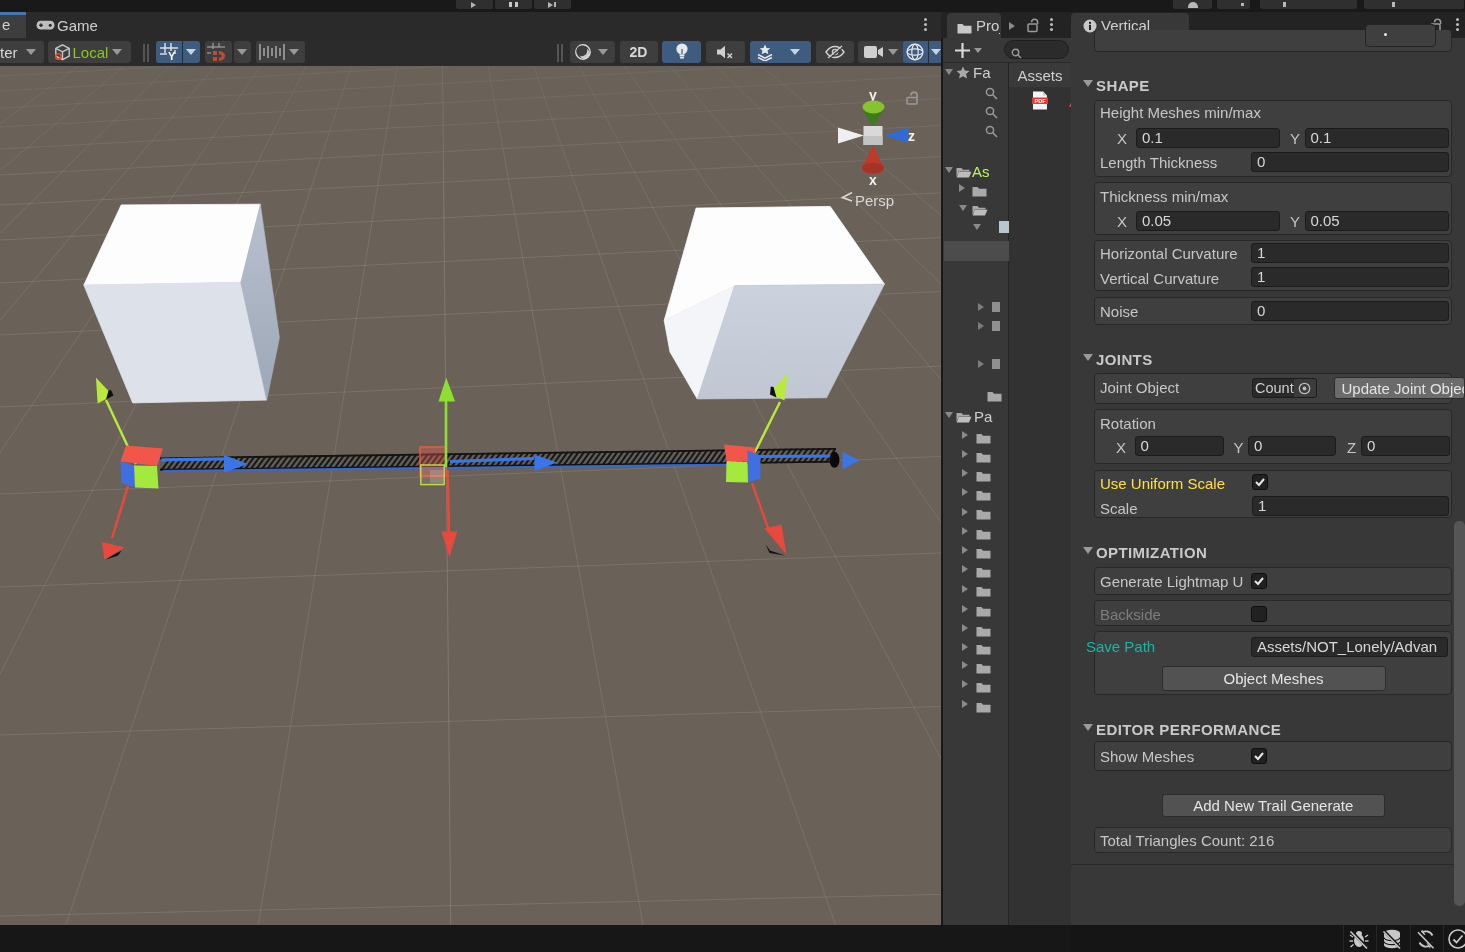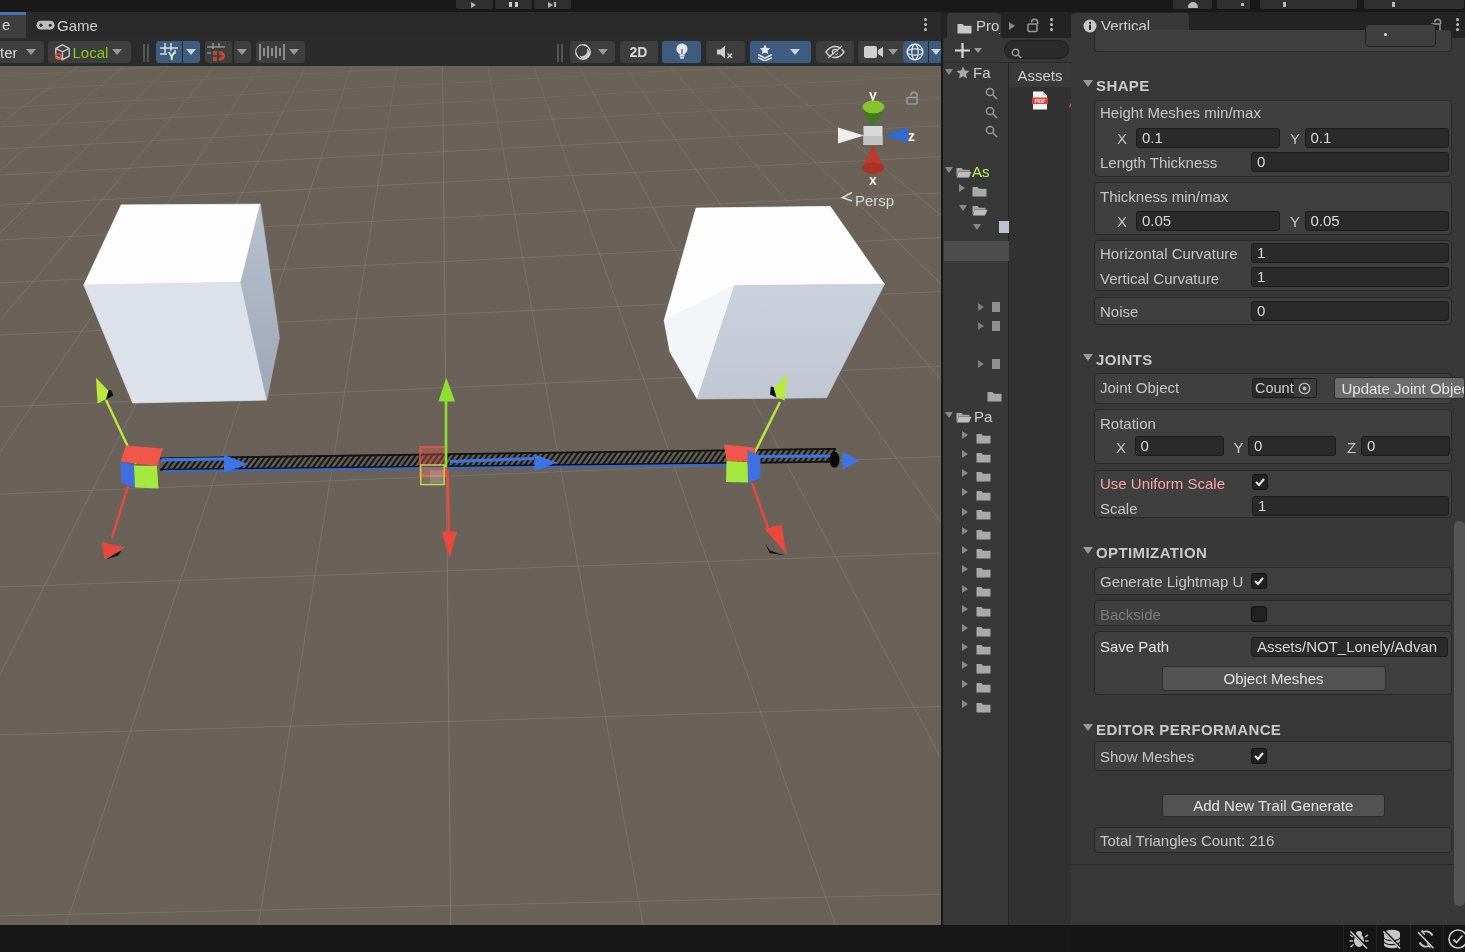--- a/index.html
+++ b/index.html
@@ -631,42 +631,42 @@
 <div class="btn" style="left:262.5px;top:377px;width:131.5px;height:21.5px;background:#6b6b6b;line-height:21px;text-align:left;padding-left:7px;white-space:nowrap;overflow:hidden">Update Joint Object</div>
 <div class="box" style="left:22.5px;top:409px;height:55px"></div>
 <div class="abs lbl" style="left:29px;top:414.5px;color:#c6c6c6">Rotation</div>
 <div class="abs lbl" style="left:45px;top:438.5px;color:#c6c6c6">X</div>
 <div class="fld" style="left:63.5px;top:436px;width:89px">0</div>
 <div class="abs lbl" style="left:162.5px;top:438.5px;color:#c6c6c6">Y</div>
 <div class="fld" style="left:177px;top:436px;width:88px">0</div>
 <div class="abs lbl" style="left:276px;top:438.5px;color:#c6c6c6">Z</div>
 <div class="fld" style="left:290px;top:436px;width:89px">0</div>
 <div class="box" style="left:22.5px;top:469.5px;height:48.5px"></div>
-<div class="abs lbl" style="left:29px;top:475px;color:#fca5a5">Use Uniform Scale</div>
+<div class="abs lbl" style="left:29px;top:475px;color:#fde047">Use Uniform Scale</div>
 <div class="chk" style="left:181px;top:473.5px">
         <svg width="14" height="14" viewBox="0 0 14 14" style="position:absolute;left:0px;top:0px">
           <path d="M3,7 L6,10 L11,4" stroke="#e8e8e8" stroke-width="2" fill="none"></path>
         </svg>
       </div>
 <div class="abs lbl" style="left:29px;top:500px;color:#c6c6c6">Scale</div>
 <div class="fld" style="left:181px;top:495.5px;width:197px">1</div>
 <div class="tri" style="left:11.5px;top:547px;border-left:5.5px solid transparent;border-right:5.5px solid transparent;border-top:7px solid #9a9a9a"></div>
       <div class="abs hdr" style="left:25px;top:544px">OPTIMIZATION</div>
 <div class="box" style="left:22.5px;top:566.5px;height:28.5px"></div>
 <div class="abs lbl" style="left:29px;top:573px;color:#c6c6c6">Generate Lightmap U</div>
 <div class="chk" style="left:180px;top:572.5px">
         <svg width="14" height="14" viewBox="0 0 14 14" style="position:absolute;left:0px;top:0px">
           <path d="M3,7 L6,10 L11,4" stroke="#e8e8e8" stroke-width="2" fill="none"></path>
         </svg>
       </div>
 <div class="box" style="left:22.5px;top:600px;height:26px"></div>
 <div class="abs lbl" style="left:29px;top:606px;color:#7d7d7d">Backside</div>
 <div class="chk" style="left:180px;top:605.5px"></div>
 <div class="box" style="left:22.5px;top:631px;height:63.5px"></div>
-<div class="abs lbl" style="left:29px;top:638px;color:#e5e5e5">Save Path</div>
+<div class="abs lbl" style="left:15px;top:638px;color:#14b8a6">Save Path</div>
 <div class="fld" style="left:180px;top:636.5px;width:197px">Assets/NOT_Lonely/Advan</div>
 <div class="btn" style="left:90.5px;top:666px;width:224px;height:24.5px;line-height:23px">Object Meshes</div>
 <div class="tri" style="left:11.5px;top:724px;border-left:5.5px solid transparent;border-right:5.5px solid transparent;border-top:7px solid #9a9a9a"></div>
       <div class="abs hdr" style="left:25px;top:721px">EDITOR PERFORMANCE</div>
 <div class="box" style="left:22.5px;top:741px;height:30px"></div>
 <div class="abs lbl" style="left:29px;top:748px;color:#c6c6c6">Show Meshes</div>
 <div class="chk" style="left:179.5px;top:747.5px">
         <svg width="14" height="14" viewBox="0 0 14 14" style="position:absolute;left:0px;top:0px">
           <path d="M3,7 L6,10 L11,4" stroke="#e8e8e8" stroke-width="2" fill="none"></path>
         </svg>

